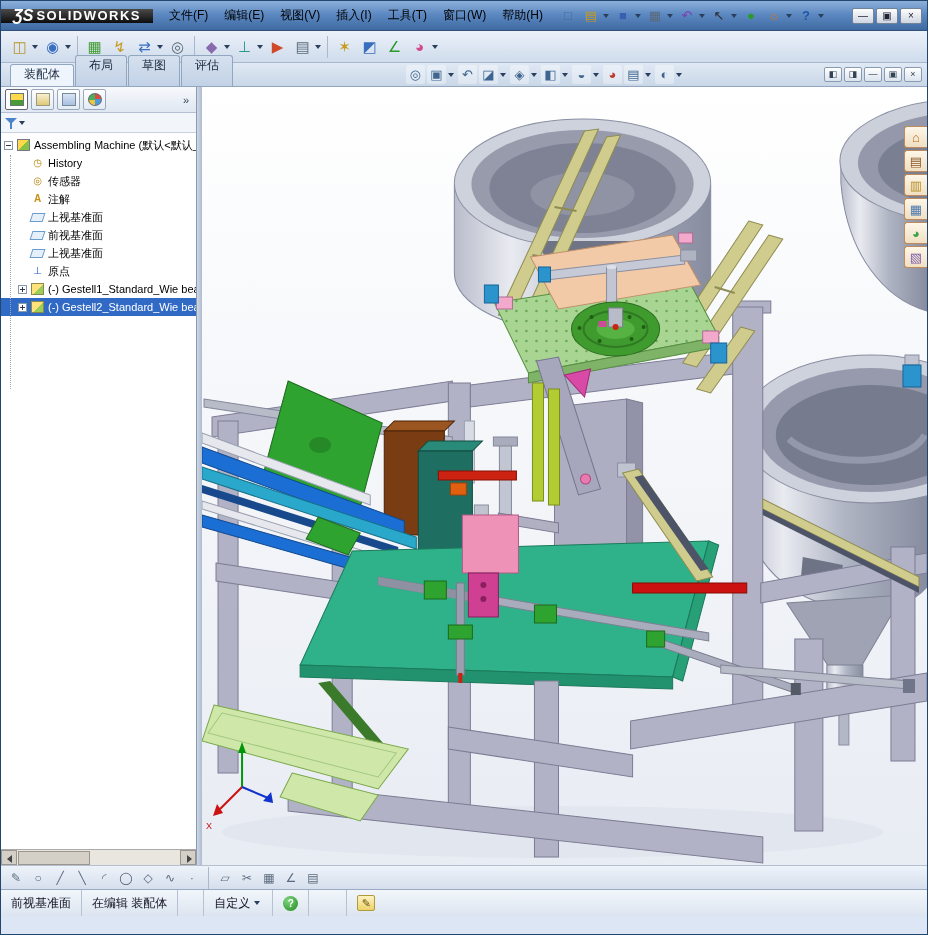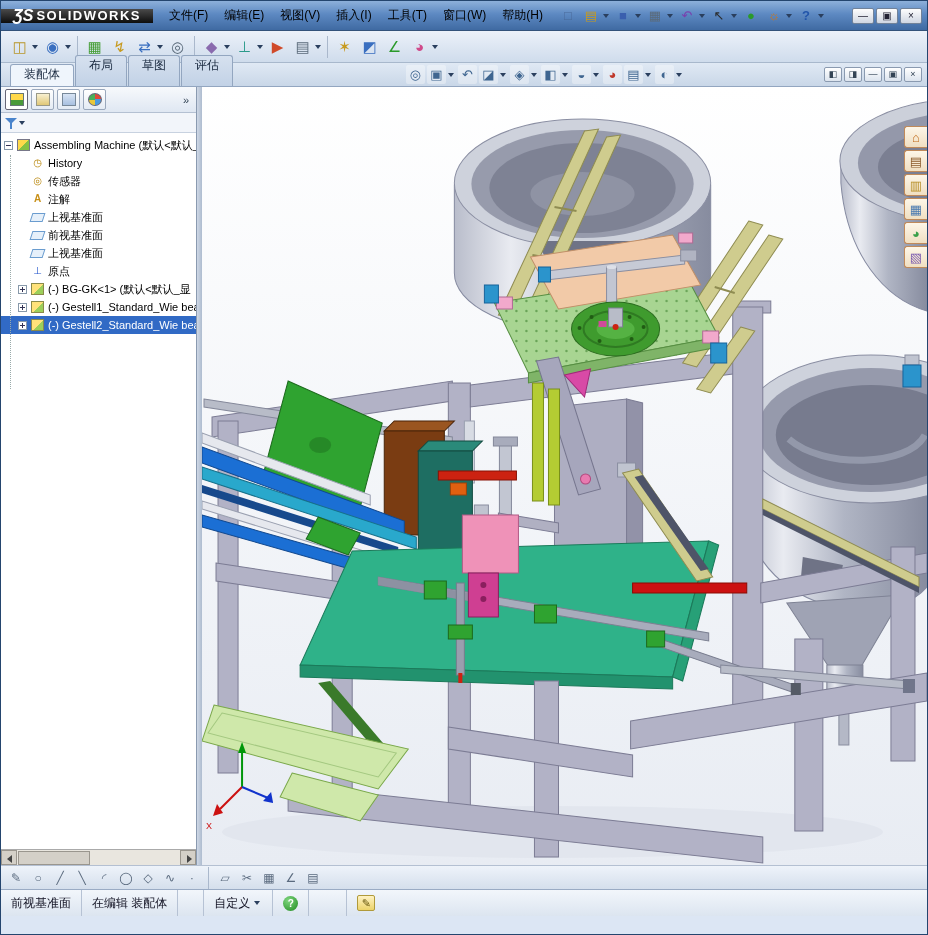--- a/index.html
+++ b/index.html
@@ -320,25 +320,20 @@
         <div class="trow child" data-name="tree-item-right-plane">
           <span class="expgap"></span>
             <span class="ti plane" data-name="plane-icon"></span>
           <span class="tlabel">上视基准面</span>
         </div>
         <div class="trow child" data-name="tree-item-origin">
           <span class="expgap"></span>
             <span class="ti g-orig" data-name="origin-icon">⊥</span>
           <span class="tlabel">原点</span>
         </div>
-        <div class="trow child" data-name="tree-item-bg-gk">
-          <span class="exp plus" data-name="expand-icon"></span>
-            <span class="ti component" data-name="component-icon"></span>
-          <span class="tlabel">(-) BG-GK&lt;1&gt; (默认&lt;默认_显</span>
-        </div>
         <div class="trow child" data-name="tree-item-gestell1">
           <span class="exp plus" data-name="expand-icon"></span>
             <span class="ti component" data-name="component-icon"></span>
           <span class="tlabel">(-) Gestell1_Standard_Wie bear</span>
         </div>
         <div class="trow child sel" data-name="tree-item-gestell2-selected">
           <span class="exp plus" data-name="expand-icon"></span>
             <span class="ti component" data-name="component-icon"></span>
           <span class="tlabel">(-) Gestell2_Standard_Wie bear</span>
         </div>

